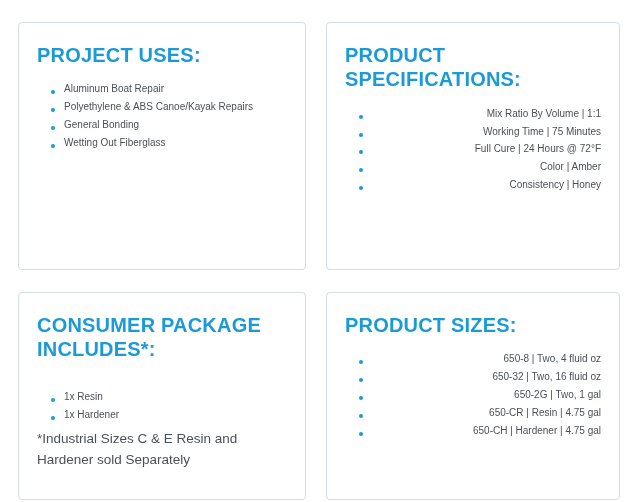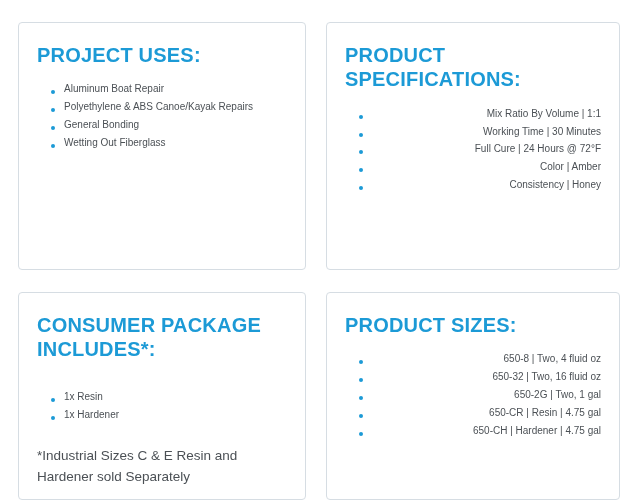--- a/index.html
+++ b/index.html
@@ -75,21 +75,21 @@
     font-size: 13.5px;
   }
   .indent-more {
     padding-left: 22px;
     text-align: right;
   }
   .note {
     color: #4b5055;
     font-size: 13.5px;
     line-height: 1.55;
-    margin: 24px 0 0 0;
+    margin: 7px 0 0 0;
   }
   .card-inner-pad {
     padding-top: 4px;
   }
 </style>
 </head>
 <body>
 
 <div class="page">
   <div class="grid">
@@ -101,21 +101,21 @@
         <li>Polyethylene &amp; ABS Canoe/Kayak Repairs</li>
         <li>General Bonding</li>
         <li>Wetting Out Fiberglass</li>
       </ul>
     </section>
 
     <section class="card">
       <h2 class="card-title">PRODUCT SPECIFICATIONS:</h2>
       <ul class="bullets spec-list indent-more">
         <li>Mix Ratio By Volume  |  1:1</li>
-        <li>Working Time  |  30 Minutes</li>
+        <li>Working Time  |  75 Minutes</li>
         <li>Full Cure  |  24 Hours @ 72°F</li>
         <li>Color  |  Amber</li>
         <li>Consistency  |  Honey</li>
       </ul>
     </section>
 
     <section class="card wide-title">
       <h2 class="card-title">CONSUMER PACKAGE INCLUDES*:</h2>
       <ul class="bullets">
         <li>1x Resin</li>

